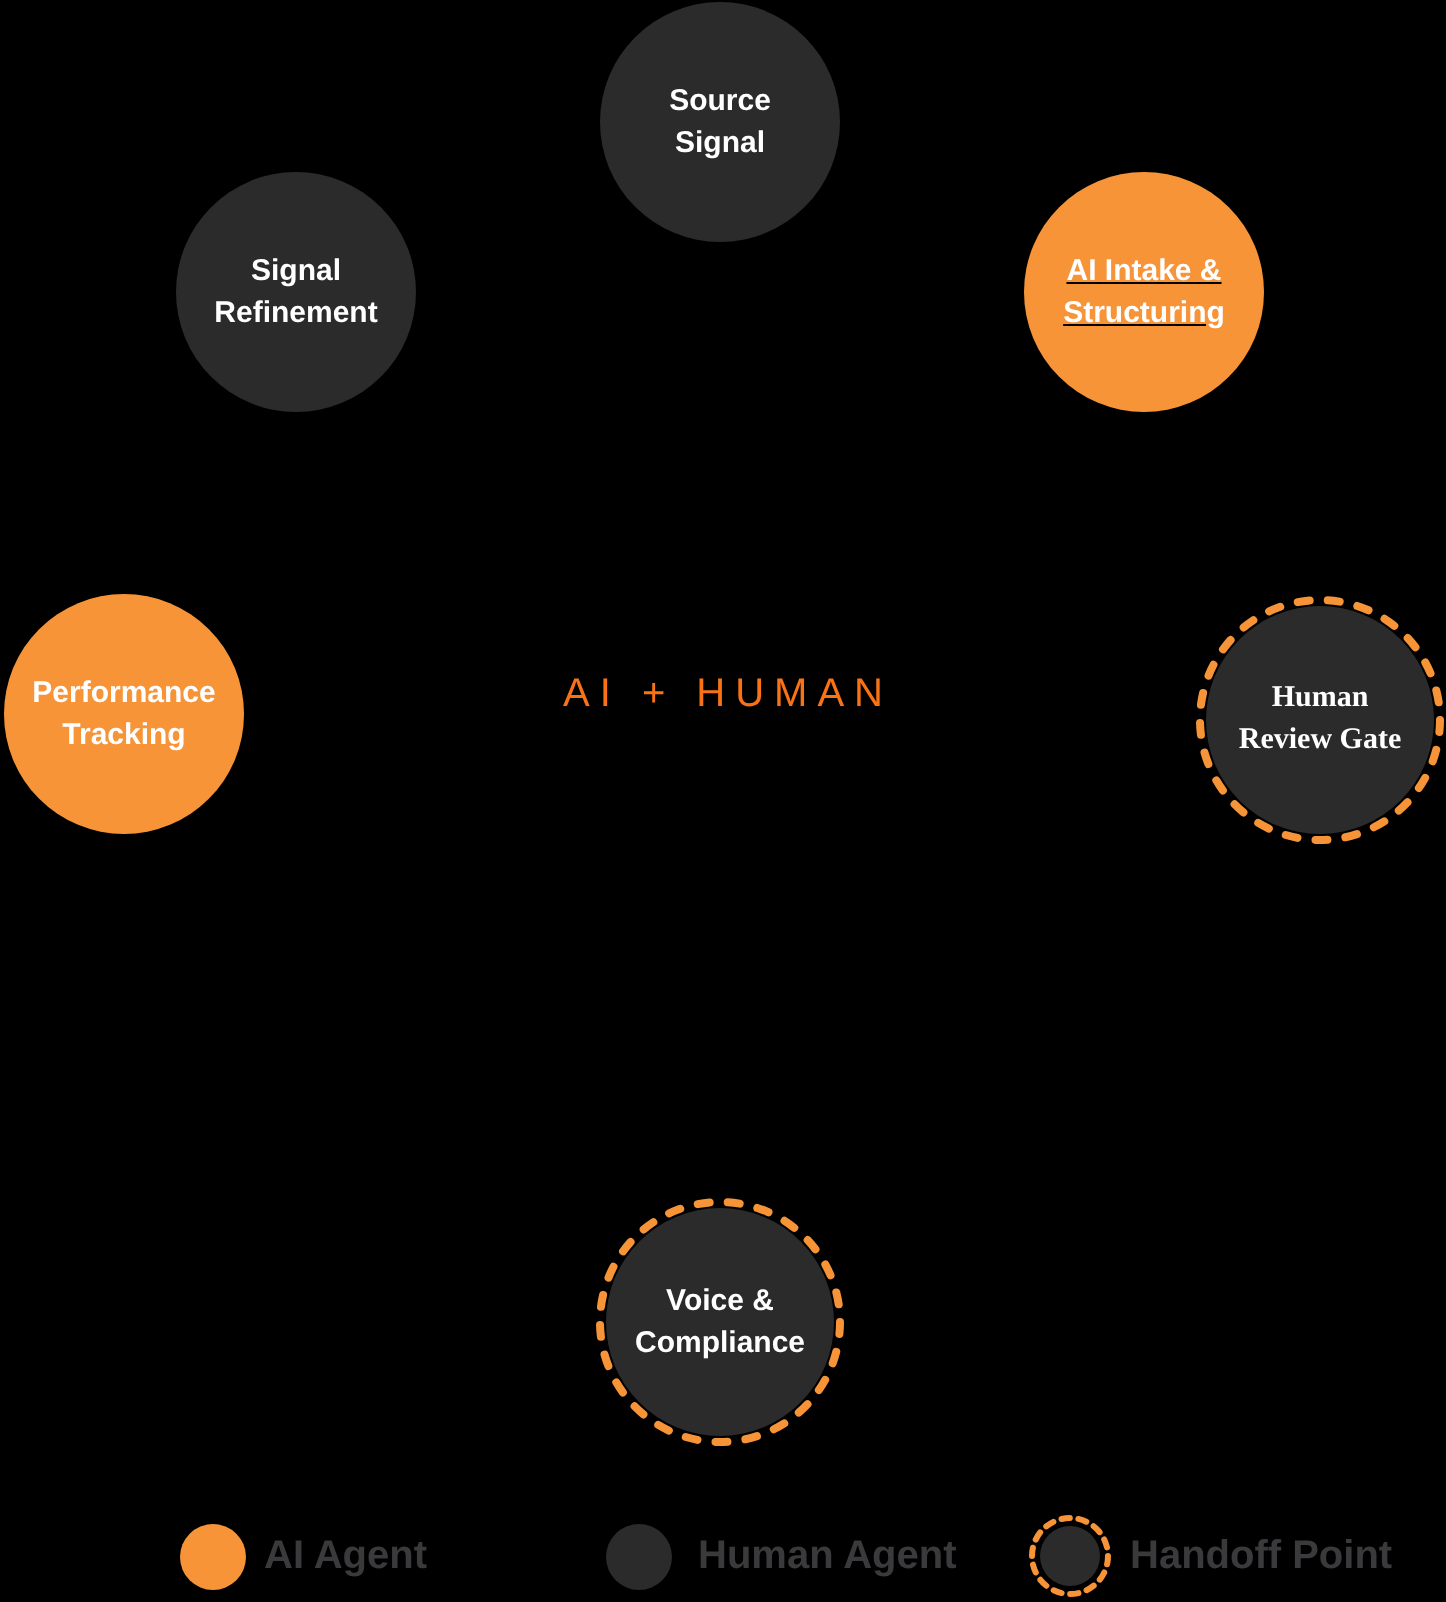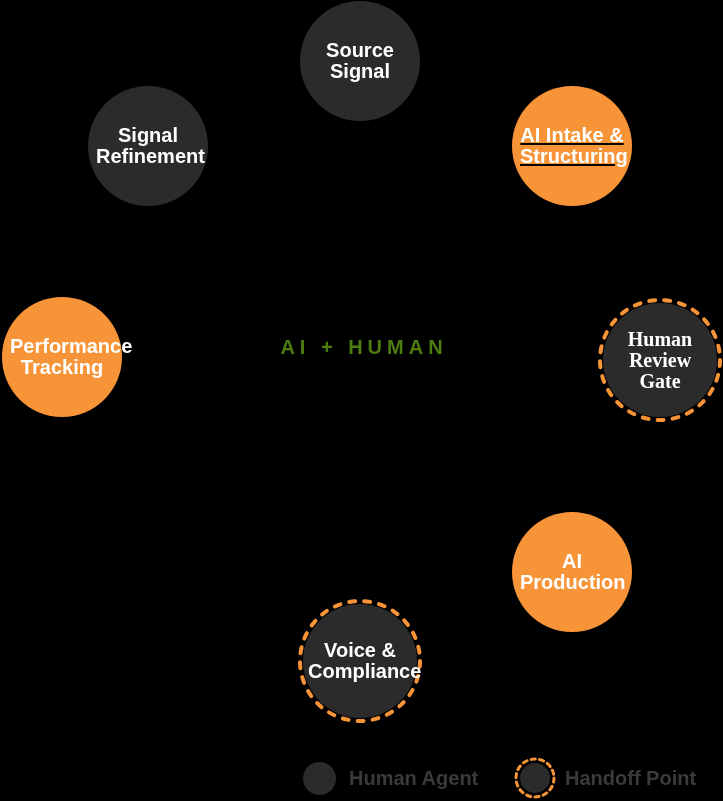--- a/index.html
+++ b/index.html
@@ -25,22 +25,22 @@
     display: flex;
     flex-direction: column;
     align-items: center;
     gap: 12px;
     pointer-events: none;
   }
   .center-title .line {
     font-size: 20px;
     line-height: 24px;
     letter-spacing: 5px;
-    font-weight: 700;
-    color: #4d7c0f;
+    font-weight: 400;
+    color: #f97316;
     text-transform: uppercase;
     text-indent: 5px; 
   }
 
   
   .node {
     position: absolute;
     width: 120px;
     height: 120px;
     border-radius: 50%;
@@ -65,21 +65,21 @@
   }
   .node-handoff .ring {
     position: absolute;
     inset: 0;
   }
   .node-label {
     position: relative;
     z-index: 2;
     color: #ffffff;
     font-weight: 700;
-    font-size: 20px;
+    font-size: 15px;
     line-height: 21px;
     white-space: pre-line;
     max-width: 104px;
   }
 
   
   #n-source      { left: 300px; top: 1px;   }
   #n-refinement  { left: 88px;  top: 86px;  }
   #n-intake      { left: 512px; top: 86px; text-decoration: underline;  }
   #n-performance { left: 2px;   top: 297px; }
@@ -144,24 +144,20 @@
 
   <div class="node node-handoff" id="n-review">
     <svg class="ring" width="126" height="126" viewBox="0 0 126 126">
       <circle cx="63" cy="63" r="60" fill="none" stroke="#f79438" stroke-width="4" stroke-dasharray="6 9.08" stroke-linecap="round"></circle>
     </svg>
     <span class="handoff-fill"></span>
     <span class="node-label">Human
 Review Gate</span>
   </div>
 
-  <div class="node node-ai" id="n-production">
-    <span class="node-label">AI
-Production</span>
-  </div>
 
   <div class="node node-handoff" id="n-voice">
     <svg class="ring" width="126" height="126" viewBox="0 0 126 126">
       <circle cx="63" cy="63" r="60" fill="none" stroke="#f79438" stroke-width="4" stroke-dasharray="6 9.08" stroke-linecap="round"></circle>
     </svg>
     <span class="handoff-fill"></span>
     <span class="node-label">Voice &amp;
 Compliance</span>
   </div>
 
@@ -169,20 +165,24 @@
   <div class="node node-ai" id="n-performance">
     <span class="node-label">Performance
 Tracking</span>
   </div>
 
   <div class="node node-human" id="n-refinement">
     <span class="node-label">Signal
 Refinement</span>
   </div>
 
+  <div class="legend-item" id="legend-ai">
+    <span class="swatch swatch-ai"></span>
+    <span class="legend-label">AI Agent</span>
+  </div>
 
   <div class="legend-item" id="legend-human">
     <span class="swatch swatch-human"></span>
     <span class="legend-label">Human Agent</span>
   </div>
 
   <div class="legend-item" id="legend-handoff">
     <span class="swatch-handoff-wrap">
       <svg width="42" height="42" viewBox="0 0 42 42">
         <circle cx="21" cy="21" r="15" fill="#2b2b2b"></circle>

